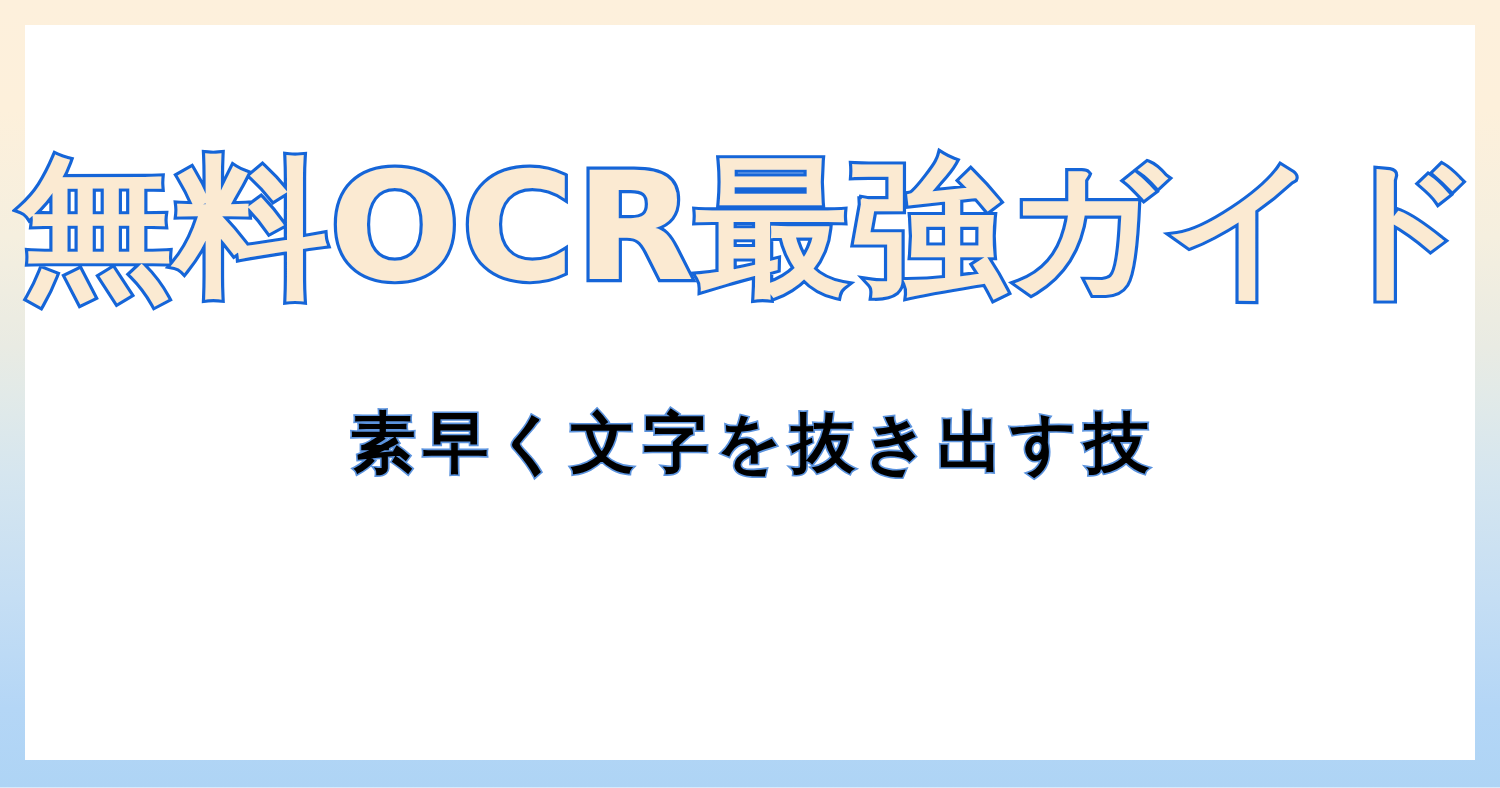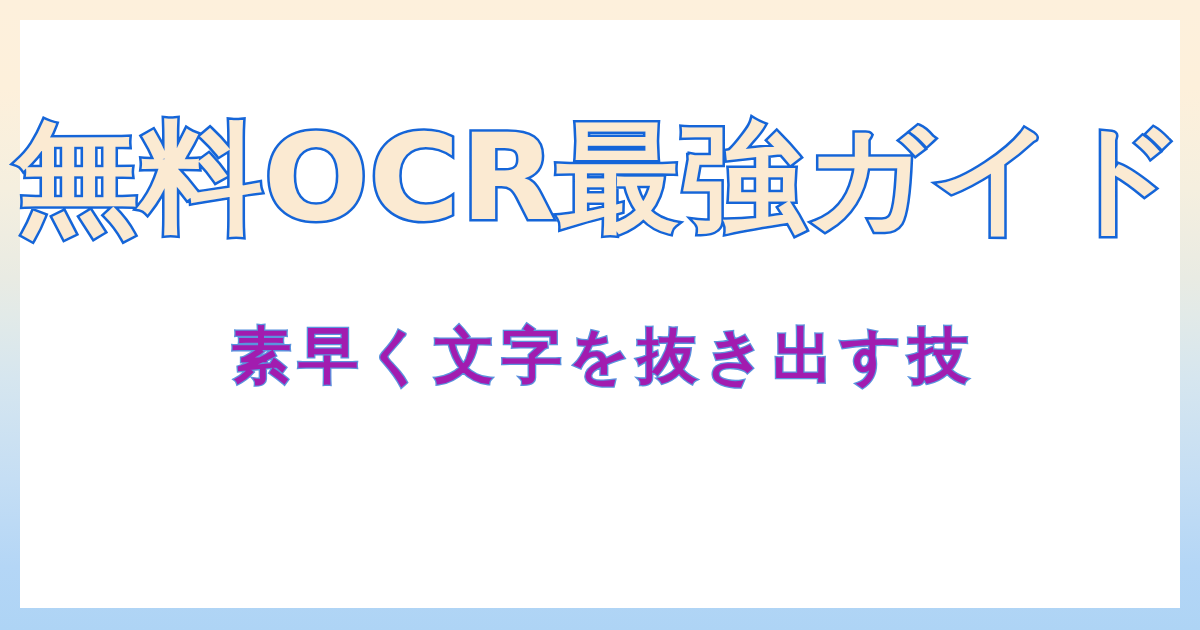--- a/index.html
+++ b/index.html
@@ -69,26 +69,26 @@
     paint-order: stroke fill;
     margin: 0;
     transform: scaleX(1.03);
     transform-origin: center;
   }
 
   
   .subheadline {
     font-family: "DejaVu Sans", "Liberation Sans", sans-serif;
     font-weight: 700;
-    font-size: 60px;
+    font-size: 52px;
     line-height: 1.05;
     letter-spacing: 0.12em;
     text-indent: 0.12em;
     white-space: nowrap;
-    color: #a21caf;
+    color: #000000;
     -webkit-text-stroke: 2.6px #5b93de;
     paint-order: stroke fill;
     margin: 84px 0 0 0;
   }
 </style>
 </head>
 <body>
 
 <div class="poster">
   <div class="card">

